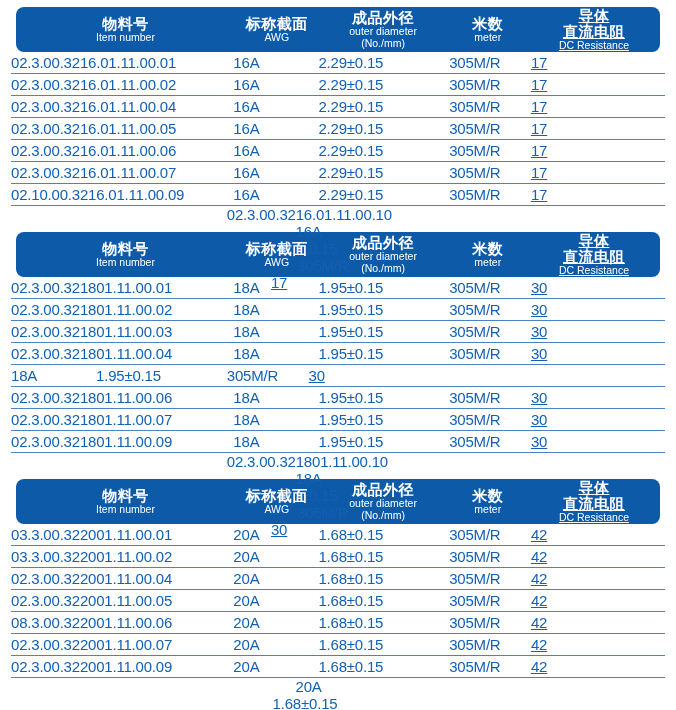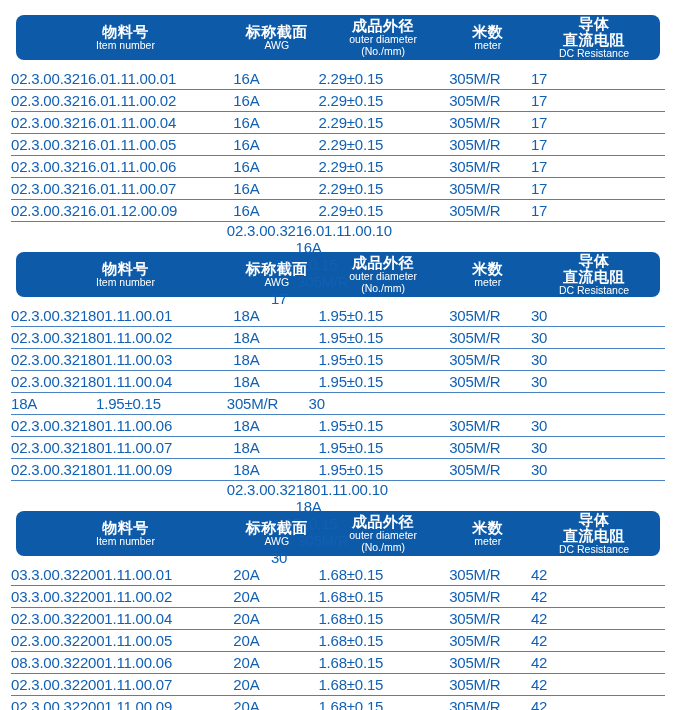--- a/index.html
+++ b/index.html
@@ -18,21 +18,21 @@
   }
   .wrap{padding:7px 11px 0 11px;}
   .section{margin-bottom:4px;}
   .sec-header{
     background:var(--header-bg);
     color:var(--header-text);
     border-radius:8px;
     display:flex;
     align-items:center;
     height:45px;
-    margin:8px 5px;
+    margin:0 5px;
     text-align:center;
   }
   .hcell{display:flex;flex-direction:column;justify-content:center;line-height:1.08;}
   .hcell .zh{font-size:15px;font-weight:bold;letter-spacing:0.5px;}
   .hcell .en{font-size:10.5px;font-weight:normal;letter-spacing:0;}
   .rows{}
   .row{
     display:flex;align-items:center;
     height:22px;box-sizing:border-box;
     border-bottom:1.5px solid var(--separator);
@@ -42,21 +42,21 @@
   .cell{
     color:var(--row-text);
     font-size:15px;
     letter-spacing:-0.2px;
     white-space:nowrap;
   }
   .c0{width:34%;}
   .c1{width:13%;}
   .c2{width:20%;}
   .c3{width:12.5%;}
-  .c4{width:20.5%;}
+  .c4{width:20.5%;text-decoration:underline;}
 </style>
 </head>
 <body>
 
 <div class="wrap">
   <section class="section">
     <div class="sec-header">
       <div class="hcell c0">
         <div class="zh">物料号</div>
         <div class="en">Item number</div>
@@ -117,21 +117,21 @@
           <div class="cell c4">17</div>
         </div>
         <div class="row">
           <div class="cell c0">02.3.00.3216.01.11.00.07</div>
           <div class="cell c1">16A</div>
           <div class="cell c2">2.29±0.15</div>
           <div class="cell c3">305M/R</div>
           <div class="cell c4">17</div>
         </div>
         <div class="row">
-          <div class="cell c0">02.3.00.3216.01.12.00.09</div>
+          <div class="cell c0">02.10.00.3216.01.11.00.09</div>
           <div class="cell c1">16A</div>
           <div class="cell c2">2.29±0.15</div>
           <div class="cell c3">305M/R</div>
           <div class="cell c4">17</div>
         </div>
         <div class="row">
           <div class="cell c0">02.3.00.3216.01.11.00.10</div>
           <div class="cell c1">16A</div>
           <div class="cell c2">2.29±0.15</div>
           <div class="cell c3">305M/R</div>

